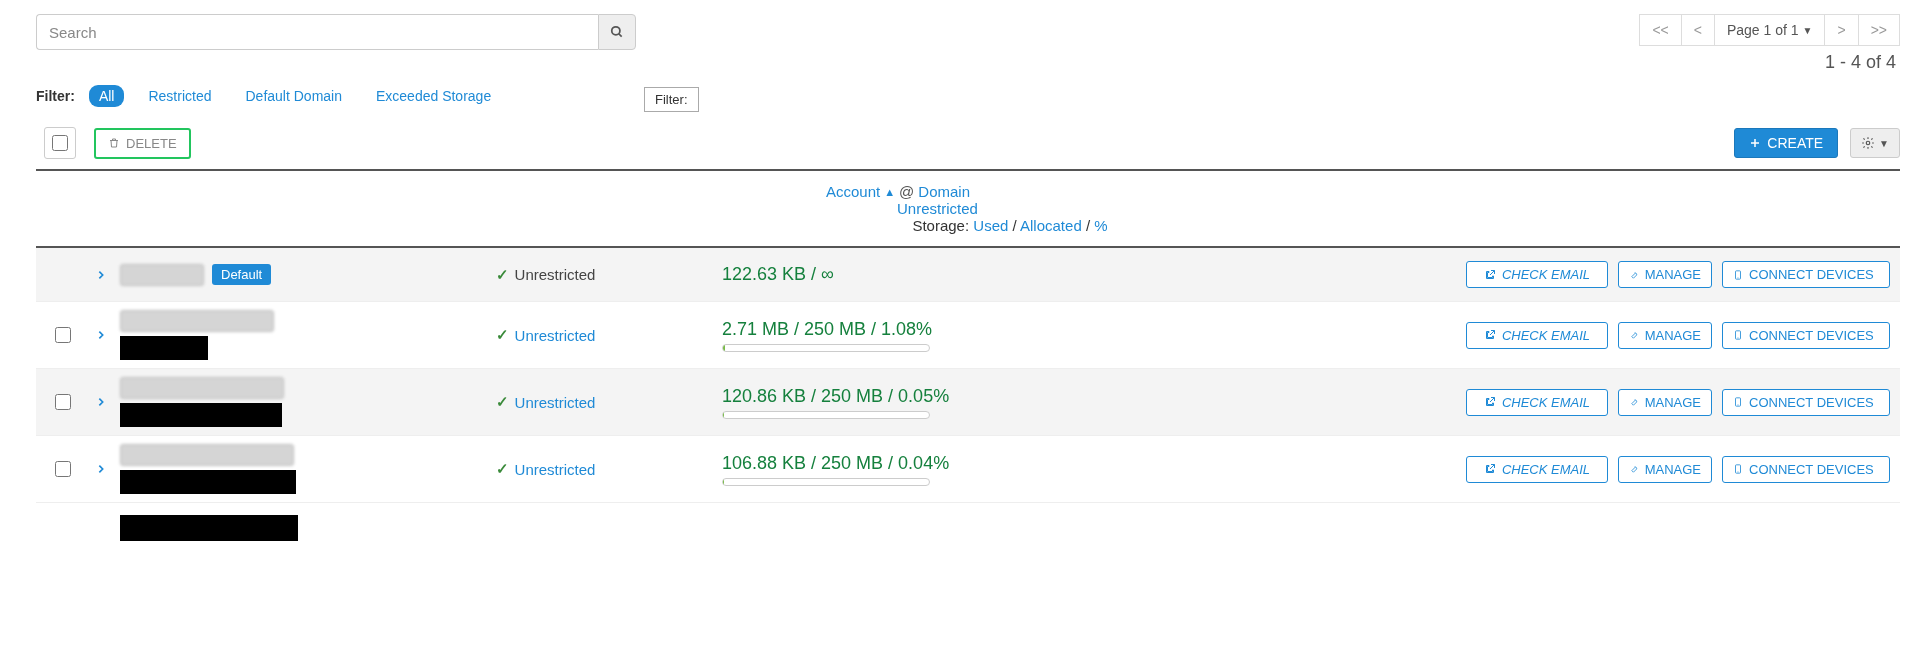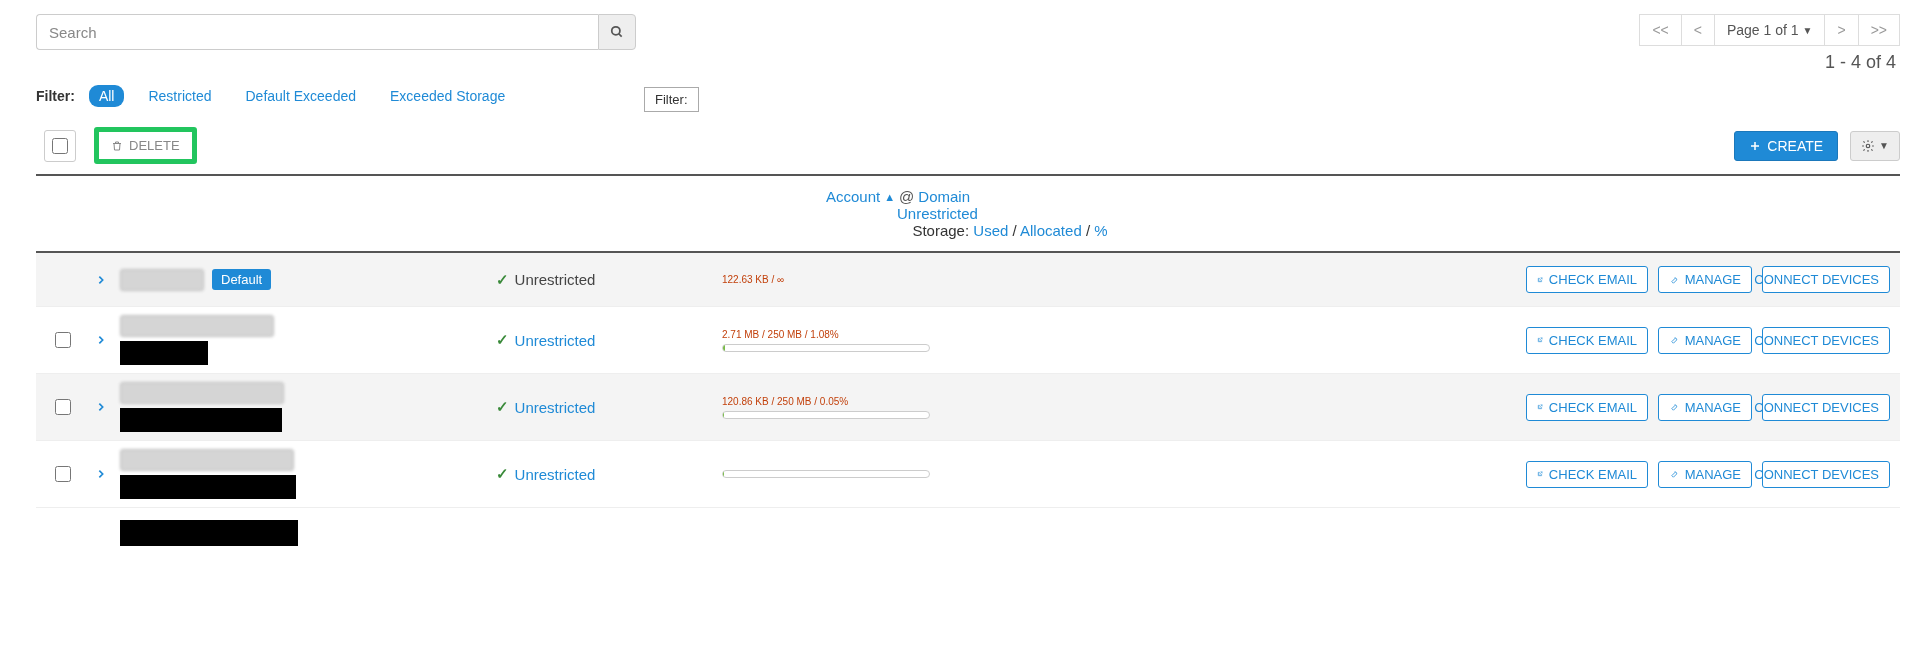--- a/index.html
+++ b/index.html
@@ -18,21 +18,21 @@
   .filter-row { display: flex; align-items: center; gap: 14px; margin-top: 12px; position: relative; }
   .filter-label { font-weight: bold; color: #333; }
   .pill { padding: 3px 10px; border-radius: 9px; cursor: pointer; font-size: 14px; }
   .pill.active { background: #1f8ad6; color: #fff; }
   .pill.link { color: #1f8ad6; }
   .filter-tooltip { position: absolute; left: 608px; top: 2px; border: 1px solid #aaa; background: #fff; padding: 4px 10px; font-size: 13px; color: #333; }
   .action-bar { display: flex; justify-content: space-between; align-items: center; margin-top: 20px; }
   .left-actions { display: flex; align-items: center; gap: 18px; padding-left: 8px; }
   .chk-wrap { width: 32px; height: 32px; border: 1px solid #ccc; border-radius: 3px; display: flex; align-items: center; justify-content: center; }
   .chk { width: 16px; height: 16px; }
-  .delete-btn { border: 5px solid #22c55e; background: #fff; color: #888; padding: 6px 12px; border-radius: 3px; cursor: pointer; display: flex; align-items: center; gap: 6px; font-size: 13px; }
+  .delete-btn { border: 2px solid #22c55e; background: #fff; color: #888; padding: 6px 12px; border-radius: 3px; cursor: pointer; display: flex; align-items: center; gap: 6px; font-size: 13px; }
   .right-actions { display: flex; gap: 12px; }
   .create-btn { background: #1f8ad6; color: #fff; border: 1px solid #1b78bb; padding: 6px 14px; border-radius: 3px; cursor: pointer; display: flex; align-items: center; gap: 6px; font-size: 14px; font-weight: 500; }
   .gear-btn { border: 1px solid #ccc; background: #eee; color: #555; padding: 6px 10px; border-radius: 3px; cursor: pointer; display: flex; align-items: center; gap: 4px; }
   .divider { border: none; border-top: 2px solid #555; margin-top: 10px; }
   .header-row { display: flex; align-items: center; padding: 12px 0 12px 84px; font-size: 15px; border-bottom: 2px solid #555; flex-direction: column; }
   .hcol-account { width: 368px; color: #1f8ad6; cursor: pointer; display: flex; align-items: center; gap: 4px; }
   .hcol-account .sort-caret { font-size: 11px; color: #1f8ad6; }
   .hcol-account .at { color: #555; }
   .hcol-restrictions { width: 226px; color: #1f8ad6; cursor: pointer; }
   .hcol-storage { flex: 1; color: #333; }
@@ -41,28 +41,28 @@
   .data-row.alt { background: #f4f4f4; }
   .cell-chk { width: 38px; display: flex; justify-content: center; }
   .cell-exp { width: 38px; display: flex; justify-content: center; color: #1f8ad6; cursor: pointer; font-size: 14px; }
   .cell-account { width: 376px; display: flex; align-items: center; gap: 8px; }
   .blur-box { height: 22px; background: #d5d5d5; border-radius: 3px; filter: blur(1.5px); border: 1px solid #bbb; }
   .black-box { height: 24px; background: #000; }
   .default-badge { background: #1f8ad6; color: #fff; border-radius: 3px; padding: 3px 9px; font-size: 13px; font-weight: 500; }
   .cell-restrictions { width: 226px; display: flex; align-items: center; gap: 6px; color: #1f8ad6; font-size: 15px; }
   .cell-restrictions.plain { color: #444; }
   .cell-restrictions .check { color: #3a8a3a; font-weight: bold; }
-  .cell-storage { flex: 1; display: flex; flex-direction: column; gap: 4px; font-size: 10px; color: #c2410c; justify-content: center; }
+  .cell-storage { flex: 1; display: flex; flex-direction: column; gap: 4px; font-size: 18px; color: #15803d; justify-content: center; }
   .cell-storage .bar { width: 208px; height: 8px; border: 1px solid #ccc; border-radius: 4px; background: #fff; overflow: hidden; }
   .cell-storage .bar-fill { height: 100%; background: #7aba4a; }
   .cell-actions { display: flex; gap: 10px; padding-right: 2px; }
   .act-btn { border: 1px solid #1f8ad6; background: #fff; color: #1f8ad6; border-radius: 3px; padding: 5px 10px; cursor: pointer; display: flex; align-items: center; gap: 6px; font-size: 13px; white-space: nowrap; }
-  .act-btn.check { width: 122px; justify-content: center; }
+  .act-btn.check { width: 142px; justify-content: center; font-style: italic; }
   .act-btn.manage { width: 94px; justify-content: center; }
-  .act-btn.connect { width: 128px; justify-content: flex-end; }
+  .act-btn.connect { width: 168px; justify-content: flex-start; }
   svg { display: block; }
   .account-stack { display:flex; flex-direction:column; gap:4px; }
   .extras { padding-left: 84px; margin-top: 12px; display:flex; flex-direction:column; gap:10px; }
 </style>
 </head>
 <body>
 
 <div class="top-row">
   <div class="search-wrap">
     <input class="search-input" placeholder="Search" style="">
@@ -85,21 +85,21 @@
       <button class="pager-btn">&gt;&gt;</button>
     </div>
     <div class="results-count">1 - 4 of 4</div>
   </div>
 </div>
 
 <div class="filter-row">
   <span class="filter-label">Filter:</span>
   <span class="pill active">All</span>
   <span class="pill link">Restricted</span>
-  <span class="pill link">Default Exceeded</span>
+  <span class="pill link">Default Domain</span>
   <span class="pill link">Exceeded Storage</span>
   <div class="filter-tooltip">Filter:</div>
 </div>
 
 <div class="action-bar">
   <div class="left-actions">
     <div class="chk-wrap">
       <input type="checkbox" class="chk" style="">
     </div>
     <button class="delete-btn">
@@ -296,20 +296,21 @@
     <div class="account-stack">
       <div class="blur-box" style="width:174px;"></div>
       <div class="black-box" style="width:176px;"></div>
     </div>
   </div>
   <div class="cell-restrictions">
     <span class="check">✓</span>
     <span>Unrestricted</span>
   </div>
   <div class="cell-storage">
+    <span>106.88 KB / 250 MB / 0.04%</span>
     <div class="bar">
         <div class="bar-fill" style="width:0.04%"></div>
       </div>
   </div>
   <div class="cell-actions">
     <button class="act-btn check">
       <svg width="12" height="12" viewBox="0 0 24 24" fill="none" stroke="#1f8ad6" stroke-width="2">
           <path d="M14 3h7v7M21 3l-9 9M5 5h5v2H7v10h10v-3h2v5H5z"></path>
         </svg>
       <span>CHECK EMAIL</span>

